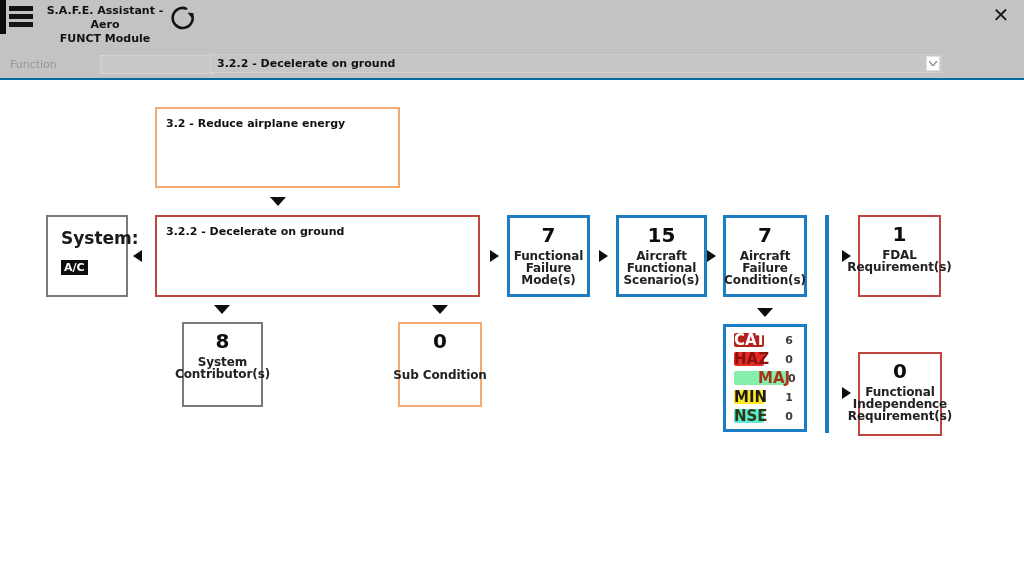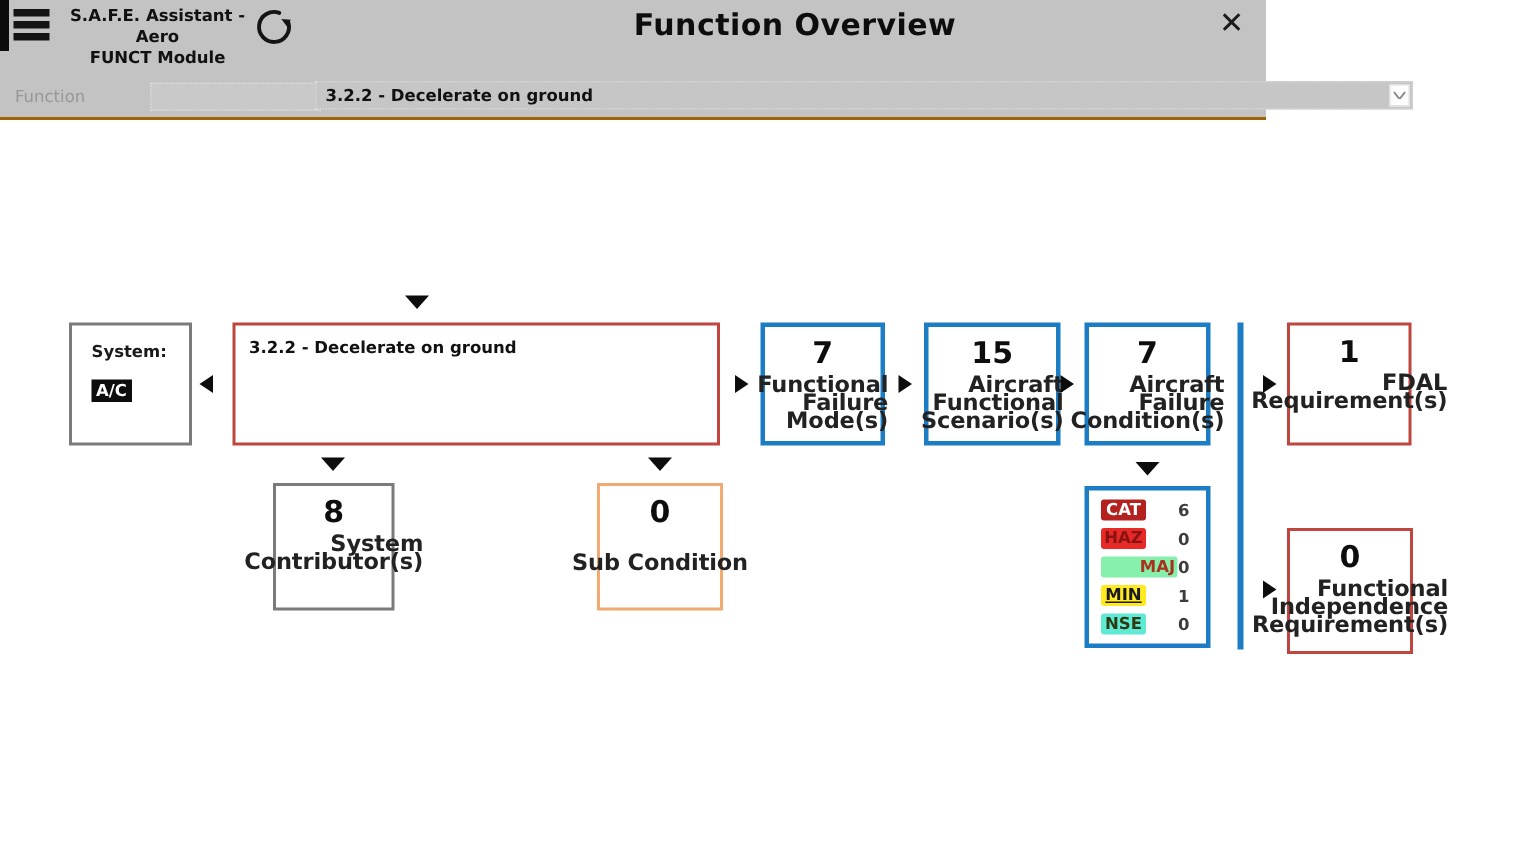--- a/index.html
+++ b/index.html
@@ -4,23 +4,23 @@
 <style>
   html,body{margin:0;padding:0;background:#e8e8e8;}
   .screen{
     position:relative;width:1024px;height:569px;overflow:hidden;
     background:#ffffff;
     font-family:"DejaVu Sans","Liberation Sans",sans-serif;
     color:#1a1a1a;
   }
   
   .header{
-    position:absolute;left:0;top:0;width:844px;height:80px;
+    position:absolute;left:0;top:0;width:1024px;height:80px;
     background:var(--header-bg,#c3c3c3);
-    border-bottom:2px solid #a16207;box-sizing:border-box;
+    border-bottom:2px solid #0369a1;box-sizing:border-box;
   }
   .edge-mark{position:absolute;left:0;top:0;width:6px;height:34px;background:#0c0c0c;}
   .hamburger{position:absolute;left:9px;top:6px;width:24px;height:22px;cursor:pointer;}
   .hamburger span{display:block;width:24px;height:5px;background:#141414;margin-bottom:3px;}
   .app-title{
     position:absolute;left:36px;top:4px;width:138px;
     font-size:11px;font-weight:700;text-align:center;line-height:14px;color:#111;
   }
   .refresh{position:absolute;left:169px;top:4px;width:28px;height:28px;cursor:pointer;}
   .page-title{
@@ -51,39 +51,39 @@
   .fn-select .dd-btn svg{display:block;margin:4px auto 0;}
   
   .box{position:absolute;background:#fff;box-sizing:border-box;}
   .b-orange{border:2px solid var(--accent-orange,#f2a972);}
   .b-red{border:2px solid var(--accent-red,#c0453e);}
   .b-blue{border:3px solid var(--accent-blue,#1d7dc4);}
   .b-gray{border:2px solid var(--accent-gray,#7b7b7b);}
   .box-title{font-size:11px;font-weight:700;padding:8px 0 0 9px;color:#111;}
   .stat{display:flex;flex-direction:column;align-items:center;padding-top:5px;cursor:pointer;}
   .count{font-size:20px;font-weight:700;line-height:24px;color:#0d0d0d;}
-  .lines{margin-top:3px;text-align:right;font-size:15px;font-weight:700;line-height:12px;color:#222;letter-spacing:-0.1px;white-space:nowrap;}
+  .lines{margin-top:3px;text-align:center;font-size:12px;font-weight:700;line-height:12px;color:#222;letter-spacing:-0.1px;white-space:nowrap;}
   .sys-box{padding:11px 0 0 13px;cursor:pointer;}
-  .sys-label{font-size:11px;font-weight:700;}
+  .sys-label{font-size:17px;font-weight:700;}
   .sys-value{display:inline-block;margin-top:12px;background:#0d0d0d;color:#fff;font-size:11px;font-weight:700;padding:1px 3px;}
   
   .arr-down{position:absolute;width:0;height:0;border-left:8px solid transparent;border-right:8px solid transparent;border-top:9px solid #0d0d0d;}
   .arr-right{position:absolute;width:0;height:0;border-top:6px solid transparent;border-bottom:6px solid transparent;border-left:9px solid #0d0d0d;}
   .arr-left{position:absolute;width:0;height:0;border-top:6px solid transparent;border-bottom:6px solid transparent;border-right:9px solid #0d0d0d;}
   .v-divider{position:absolute;left:825px;top:215px;width:4px;height:218px;background:var(--accent-blue,#1d7dc4);}
   
   .sev-table{
     position:absolute;left:723px;top:324px;width:84px;height:108px;
     border:3px solid var(--accent-blue,#1d7dc4);box-sizing:border-box;background:#fff;
     display:flex;flex-direction:column;justify-content:space-between;padding:6px 8px;cursor:pointer;
   }
   .sev-row{display:flex;align-items:center;justify-content:space-between;height:14px;}
   .sev-badge{
     display:inline-block;width:30px;height:14px;line-height:14px;text-align:center;
-    font-size:11px;font-weight:700;border-radius:2px;
+    font-size:15px;font-weight:700;border-radius:2px;
   }
   .sev-val{font-size:11px;font-weight:700;color:#3c3c3c;padding-right:3px;}
 </style>
 </head>
 <body>
 
 <div class="screen">
 
   <div class="header">
     <div class="edge-mark"></div>
@@ -99,38 +99,40 @@
       <div>FUNCT Module</div>
     </div>
 
     <div class="refresh">
       <svg width="28" height="28" viewBox="0 0 28 28">
         <path d="M 17.2 4.6 A 10 10 0 1 0 23.3 11.2" fill="none" stroke="#141414" stroke-width="2.6" stroke-linecap="round"></path>
         <path d="M 24.8 9.2 l -6.2 -0.6 l 3.8 5.2 z" fill="#141414"></path>
       </svg>
     </div>
 
-    <div class="page-title">Function Overview</div>
 
     <div class="close-btn">
       <span>✕</span>
     </div>
 
     <div class="fn-label">Function</div>
     <input class="fn-filter" type="text" value="" style="">
     <div class="fn-select">
       <span>3.2.2 - Decelerate on ground</span>
       <span class="dd-btn">
         <svg width="8" height="5" viewBox="0 0 8 5">
           <path d="M0 0 L4 5 L8 0" fill="none" stroke="#8a8a8a" stroke-width="1.3"></path>
         </svg>
       </span>
     </div>
   </div>
 
+  <div class="box b-orange" style="left:155px;top:107px;width:245px;height:81px">
+    <div class="box-title">3.2 - Reduce airplane energy</div>
+  </div>
 
   <div class="box b-gray sys-box" style="left:46px;top:215px;width:82px;height:82px">
     <div class="sys-label">System:</div>
     <div class="sys-value">A/C</div>
   </div>
 
   <div class="box b-red" style="left:155px;top:215px;width:325px;height:82px">
     <div class="box-title">3.2.2 - Decelerate on ground</div>
   </div>
 
@@ -200,21 +202,21 @@
     </div>
     <div class="sev-row">
       <span class="sev-badge" style="background: rgb(229, 42, 40); color: rgb(140, 17, 17);">HAZ</span>
       <span class="sev-val">0</span>
     </div>
     <div class="sev-row">
       <span class="sev-badge" style="background: #86efac; color: rgb(168, 50, 28); padding-left: 24px;">MAJ</span>
       <span class="sev-val">0</span>
     </div>
     <div class="sev-row">
-      <span class="sev-badge" style="background: rgb(255, 233, 32); color: rgb(26, 26, 26); text-decoration: underline;">MIN</span>
+      <span class="sev-badge" style="background: rgb(255, 233, 32); color: rgb(26, 26, 26);">MIN</span>
       <span class="sev-val">1</span>
     </div>
     <div class="sev-row">
       <span class="sev-badge" style="background: #5eead4; color: rgb(46, 59, 18);">NSE</span>
       <span class="sev-val">0</span>
     </div>
   </div>
 
   <div class="arr-down" style="left:270px;top:197px"></div>
   <div class="arr-left" style="left:133px;top:250px"></div>

